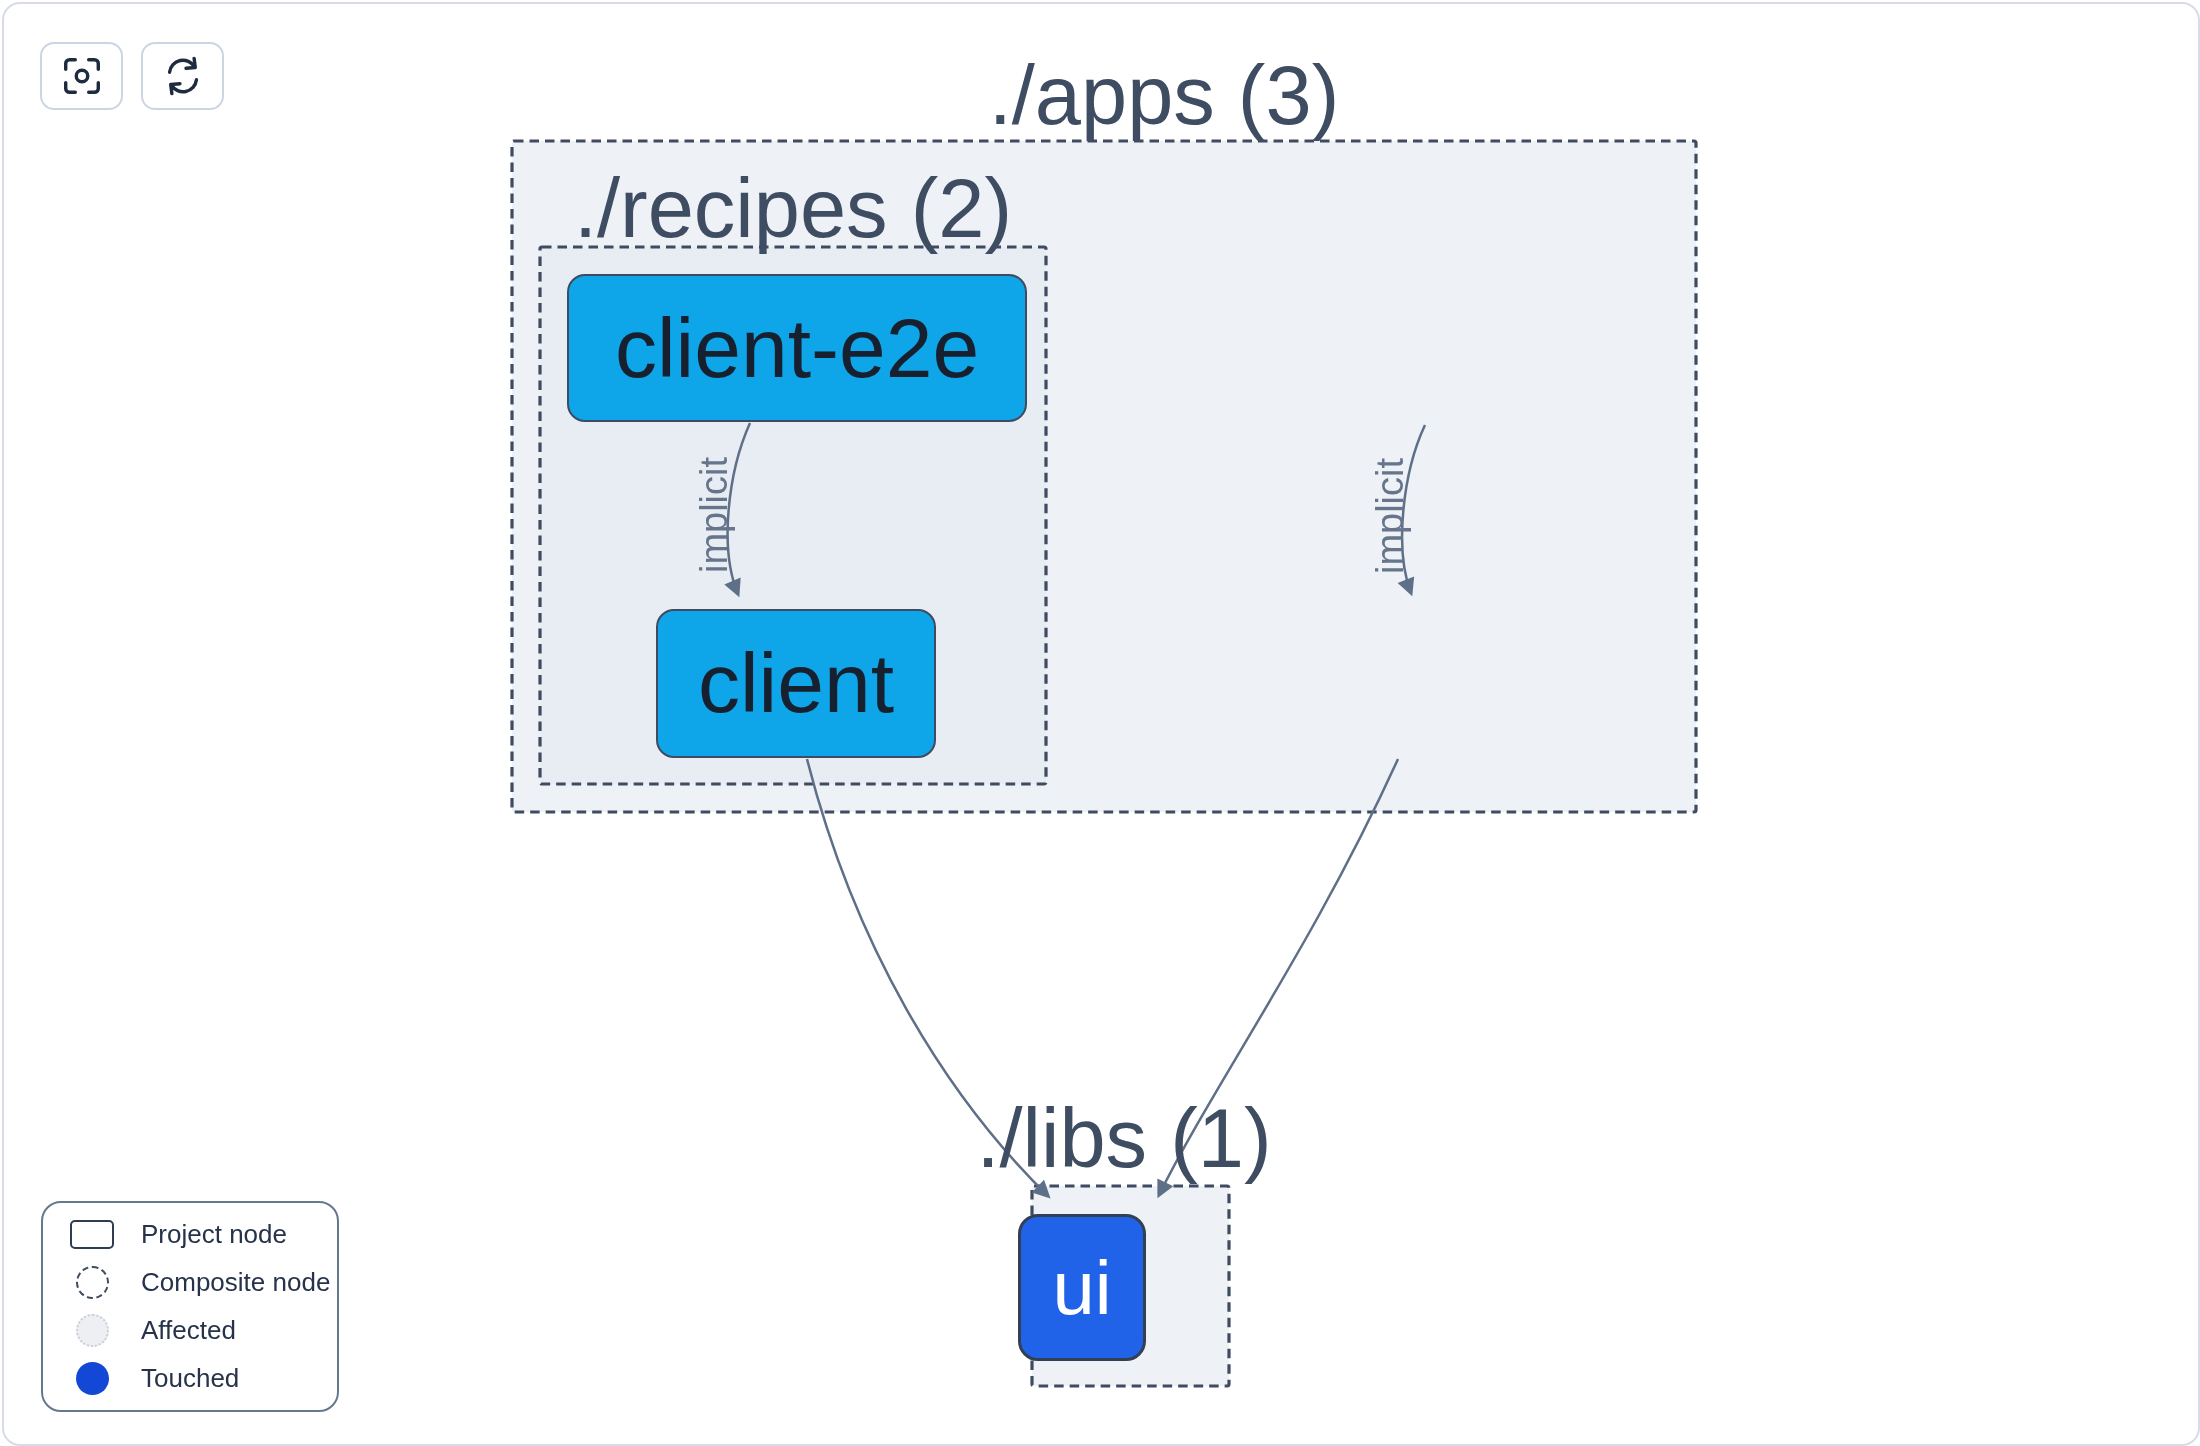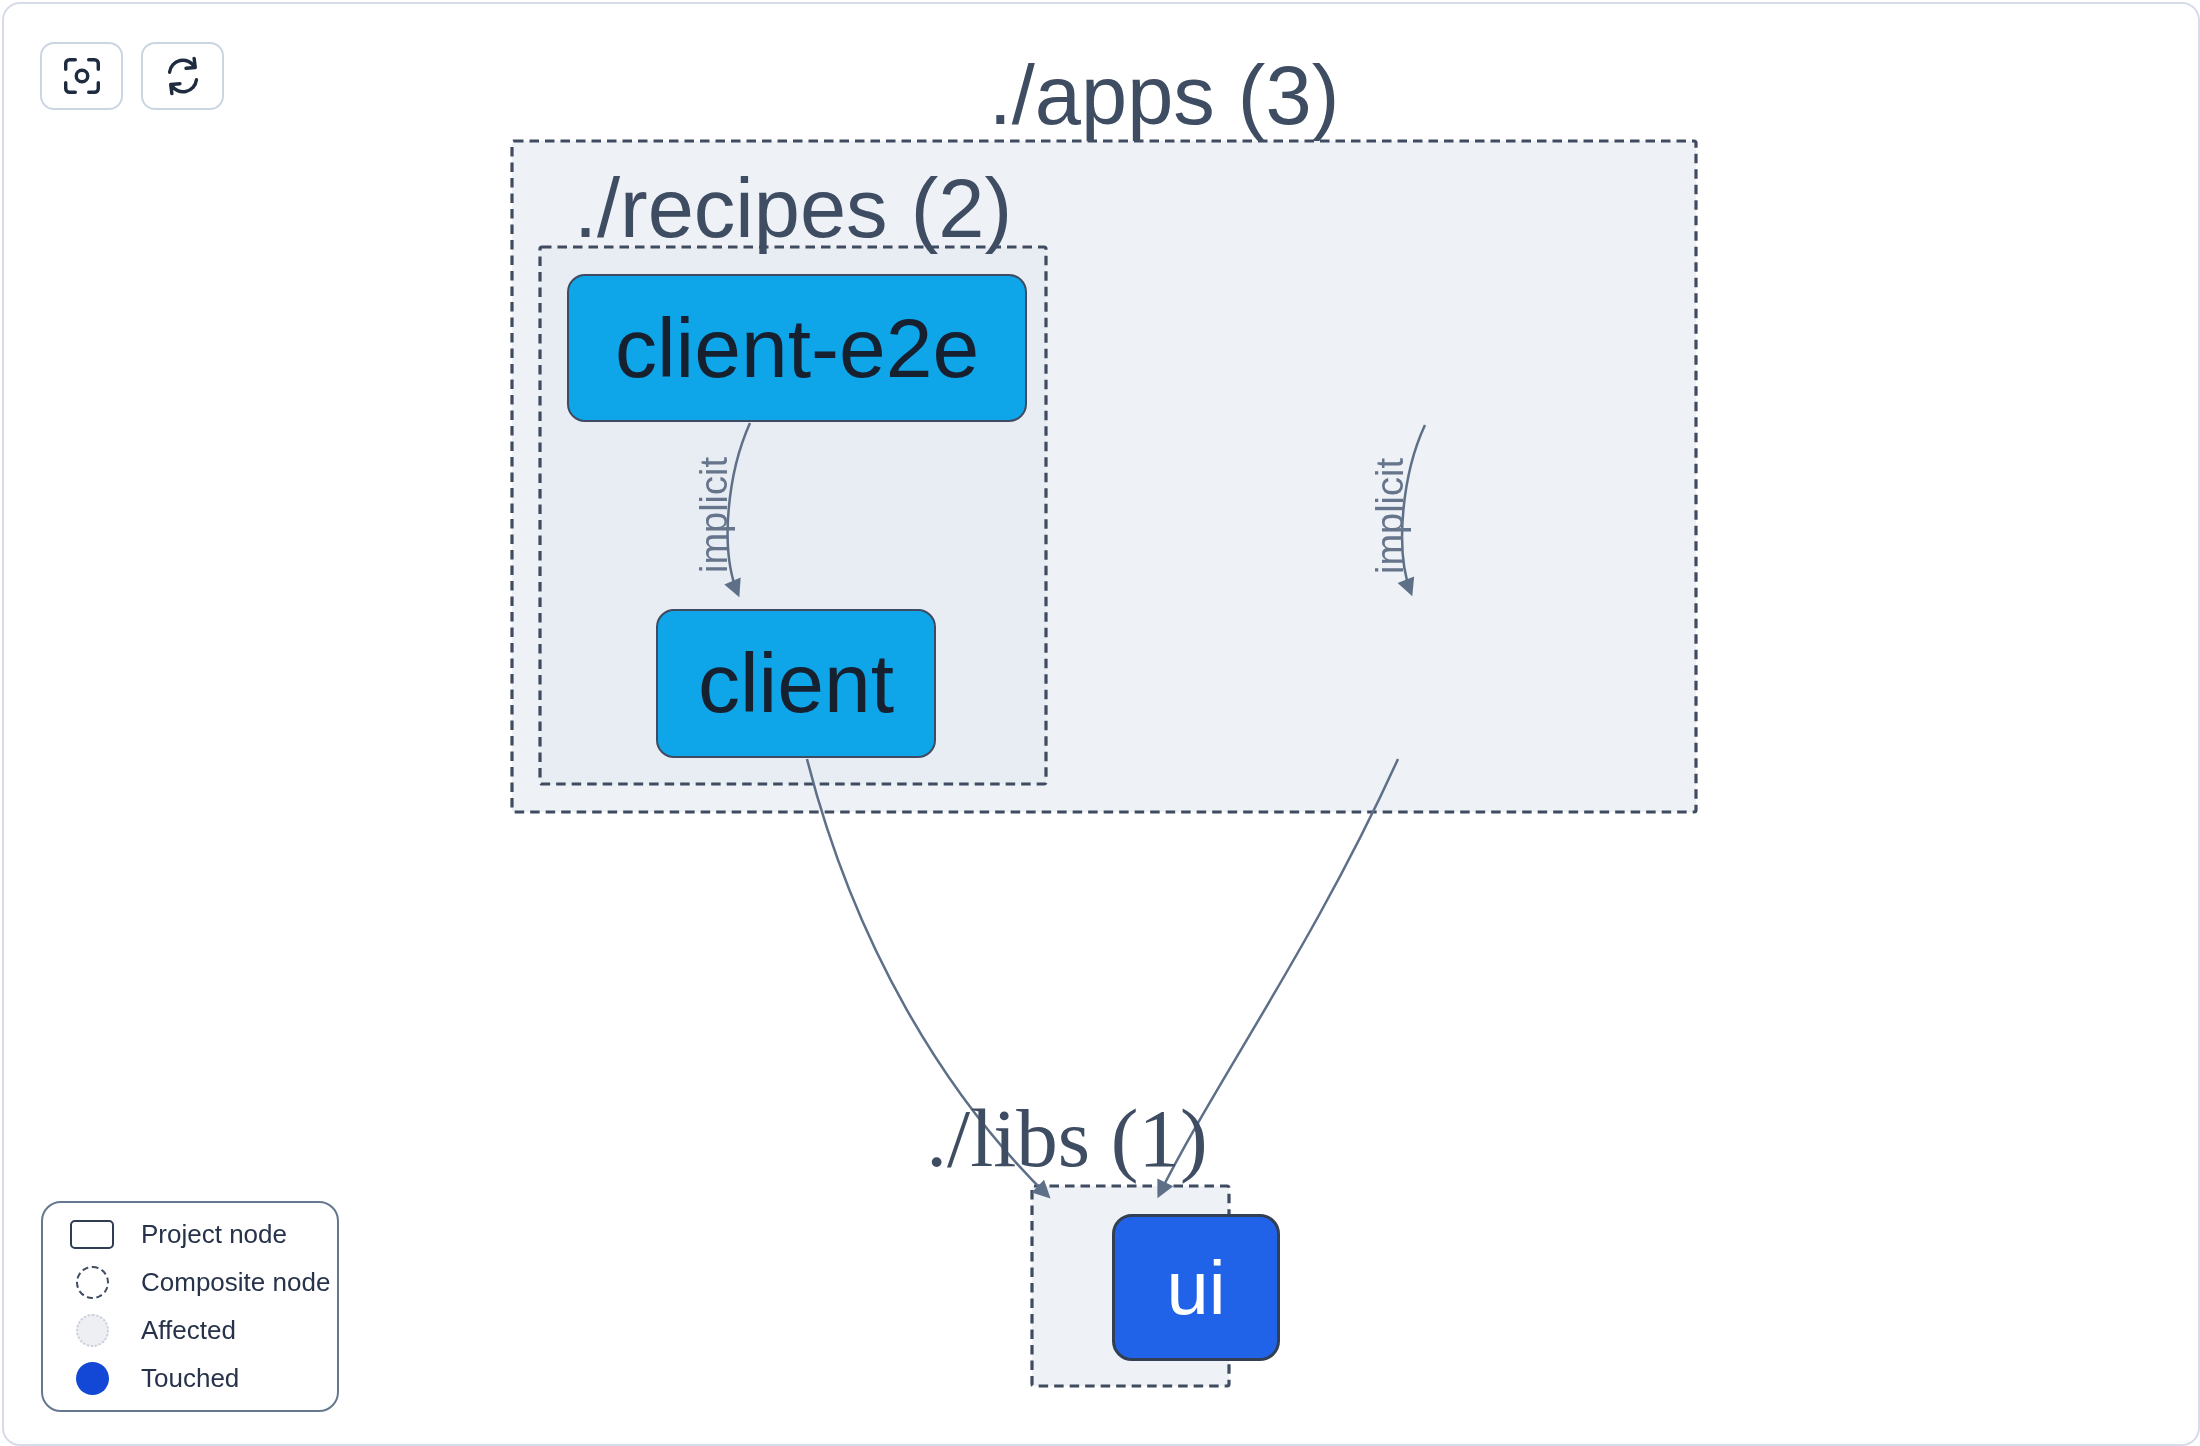--- a/index.html
+++ b/index.html
@@ -25,35 +25,35 @@
   .comp-nested{fill:#e8ecf3;}
   .edge{fill:none;stroke:#5e6f88;stroke-width:2.5;}
   .edge-label{font-size:38px;fill:#66758c;font-family:"Liberation Sans",sans-serif;}
 
   .composite-title{
     position:absolute;transform:translateX(-50%);z-index:5;
     font-size:83px;line-height:1;color:#3f4d63;white-space:nowrap;cursor:pointer;
   }
   .title-apps{left:1160px;top:50px;}
   .title-recipes{left:789px;top:163px;}
-  .title-libs{left:1063px;top:1093px;font-family:Liberation Serif, serif;}
+  .title-libs{left:1120px;top:1093px;}
 
   
   .pnode{
     position:absolute;z-index:10;box-sizing:border-box;
     background:#0ea5e9;border:2.8px solid #3e4b60;border-radius:18px;
     display:flex;align-items:center;justify-content:center;
     font-size:84px;color:#16202f;cursor:pointer;
   }
   .n-client-e2e{left:563px;top:270px;width:460px;height:148px;}
   .n-web-e2e{left:1262px;top:272px;width:405px;height:148px;}
   .n-client{left:652px;top:605px;width:280px;height:149px;}
   .n-web{left:1350px;top:605px;width:227px;height:148px;}
   .n-ui{
-    left:1108px;top:1210px;width:168px;height:147px;
+    left:1014px;top:1210px;width:128px;height:147px;
     background:#2163e8;border:3px solid #333f52;border-radius:20px;
     color:#ffffff;font-size:76px;
   }
 
   
   .legend{
     position:absolute;left:37px;top:1197px;width:298px;height:211px;z-index:30;
     background:#ffffff;border:2px solid #66788f;border-radius:20px;box-sizing:border-box;
     display:flex;flex-direction:column;justify-content:center;padding-left:26px;gap:10px;
   }

